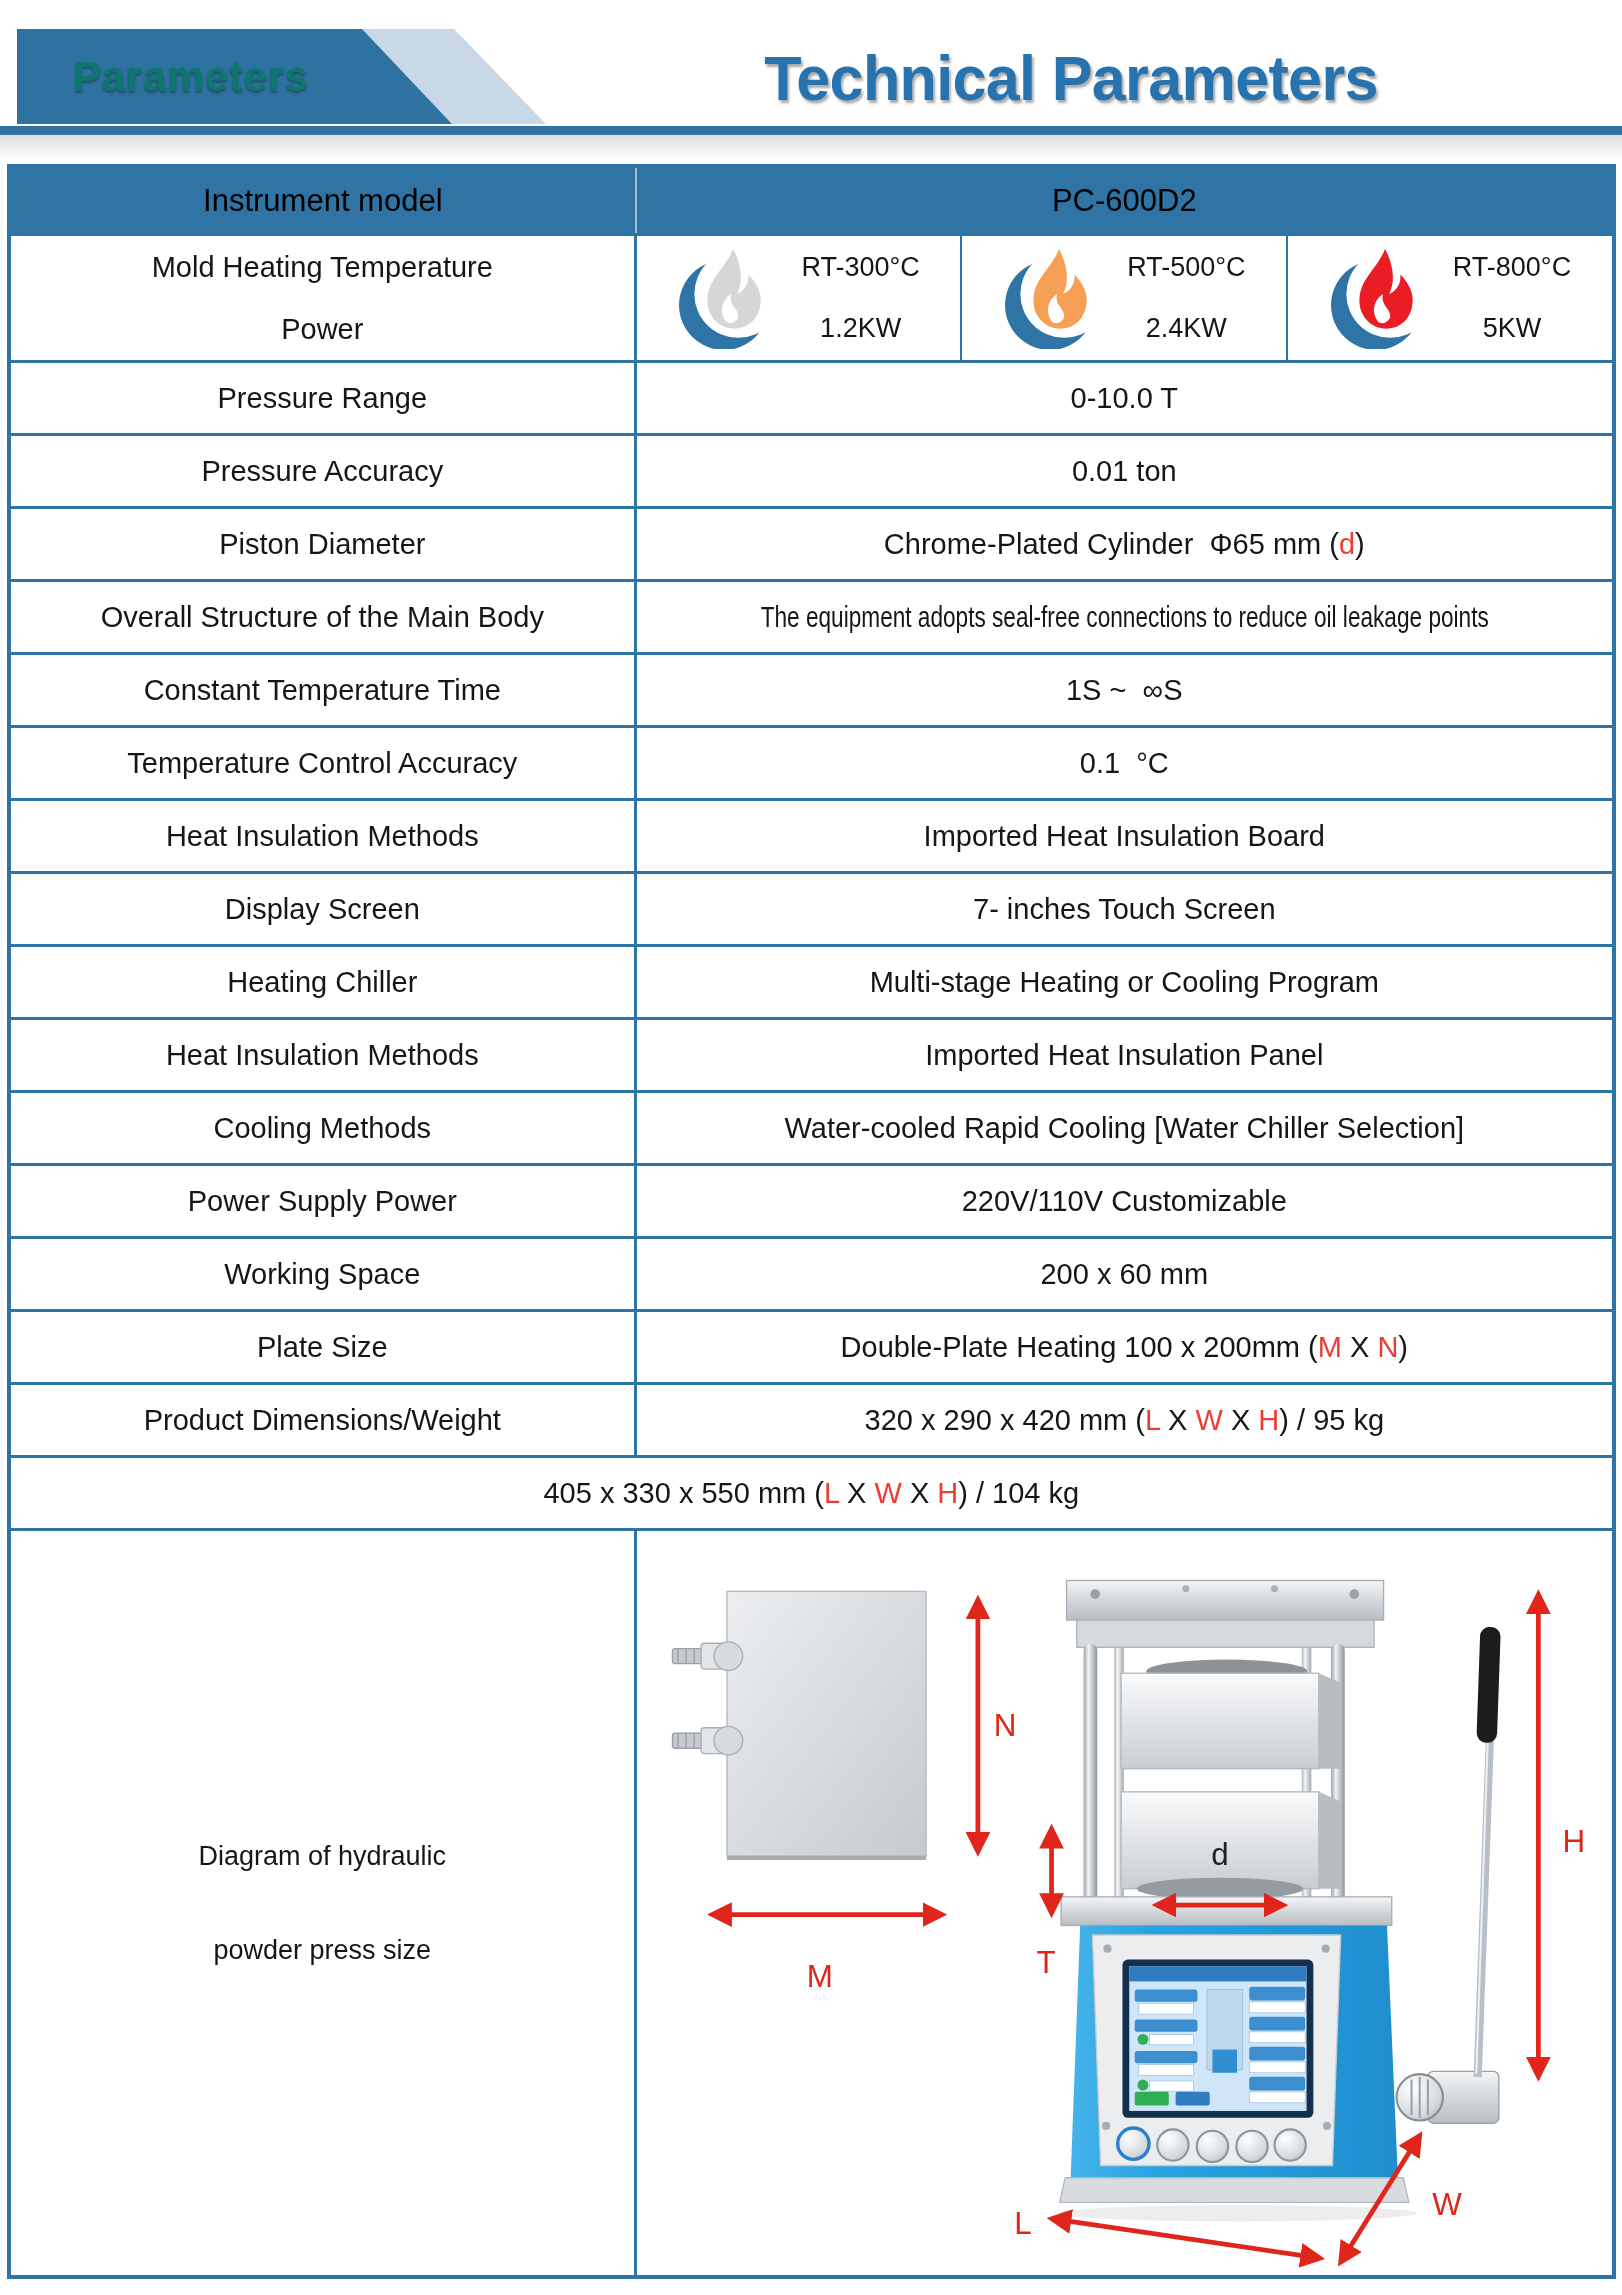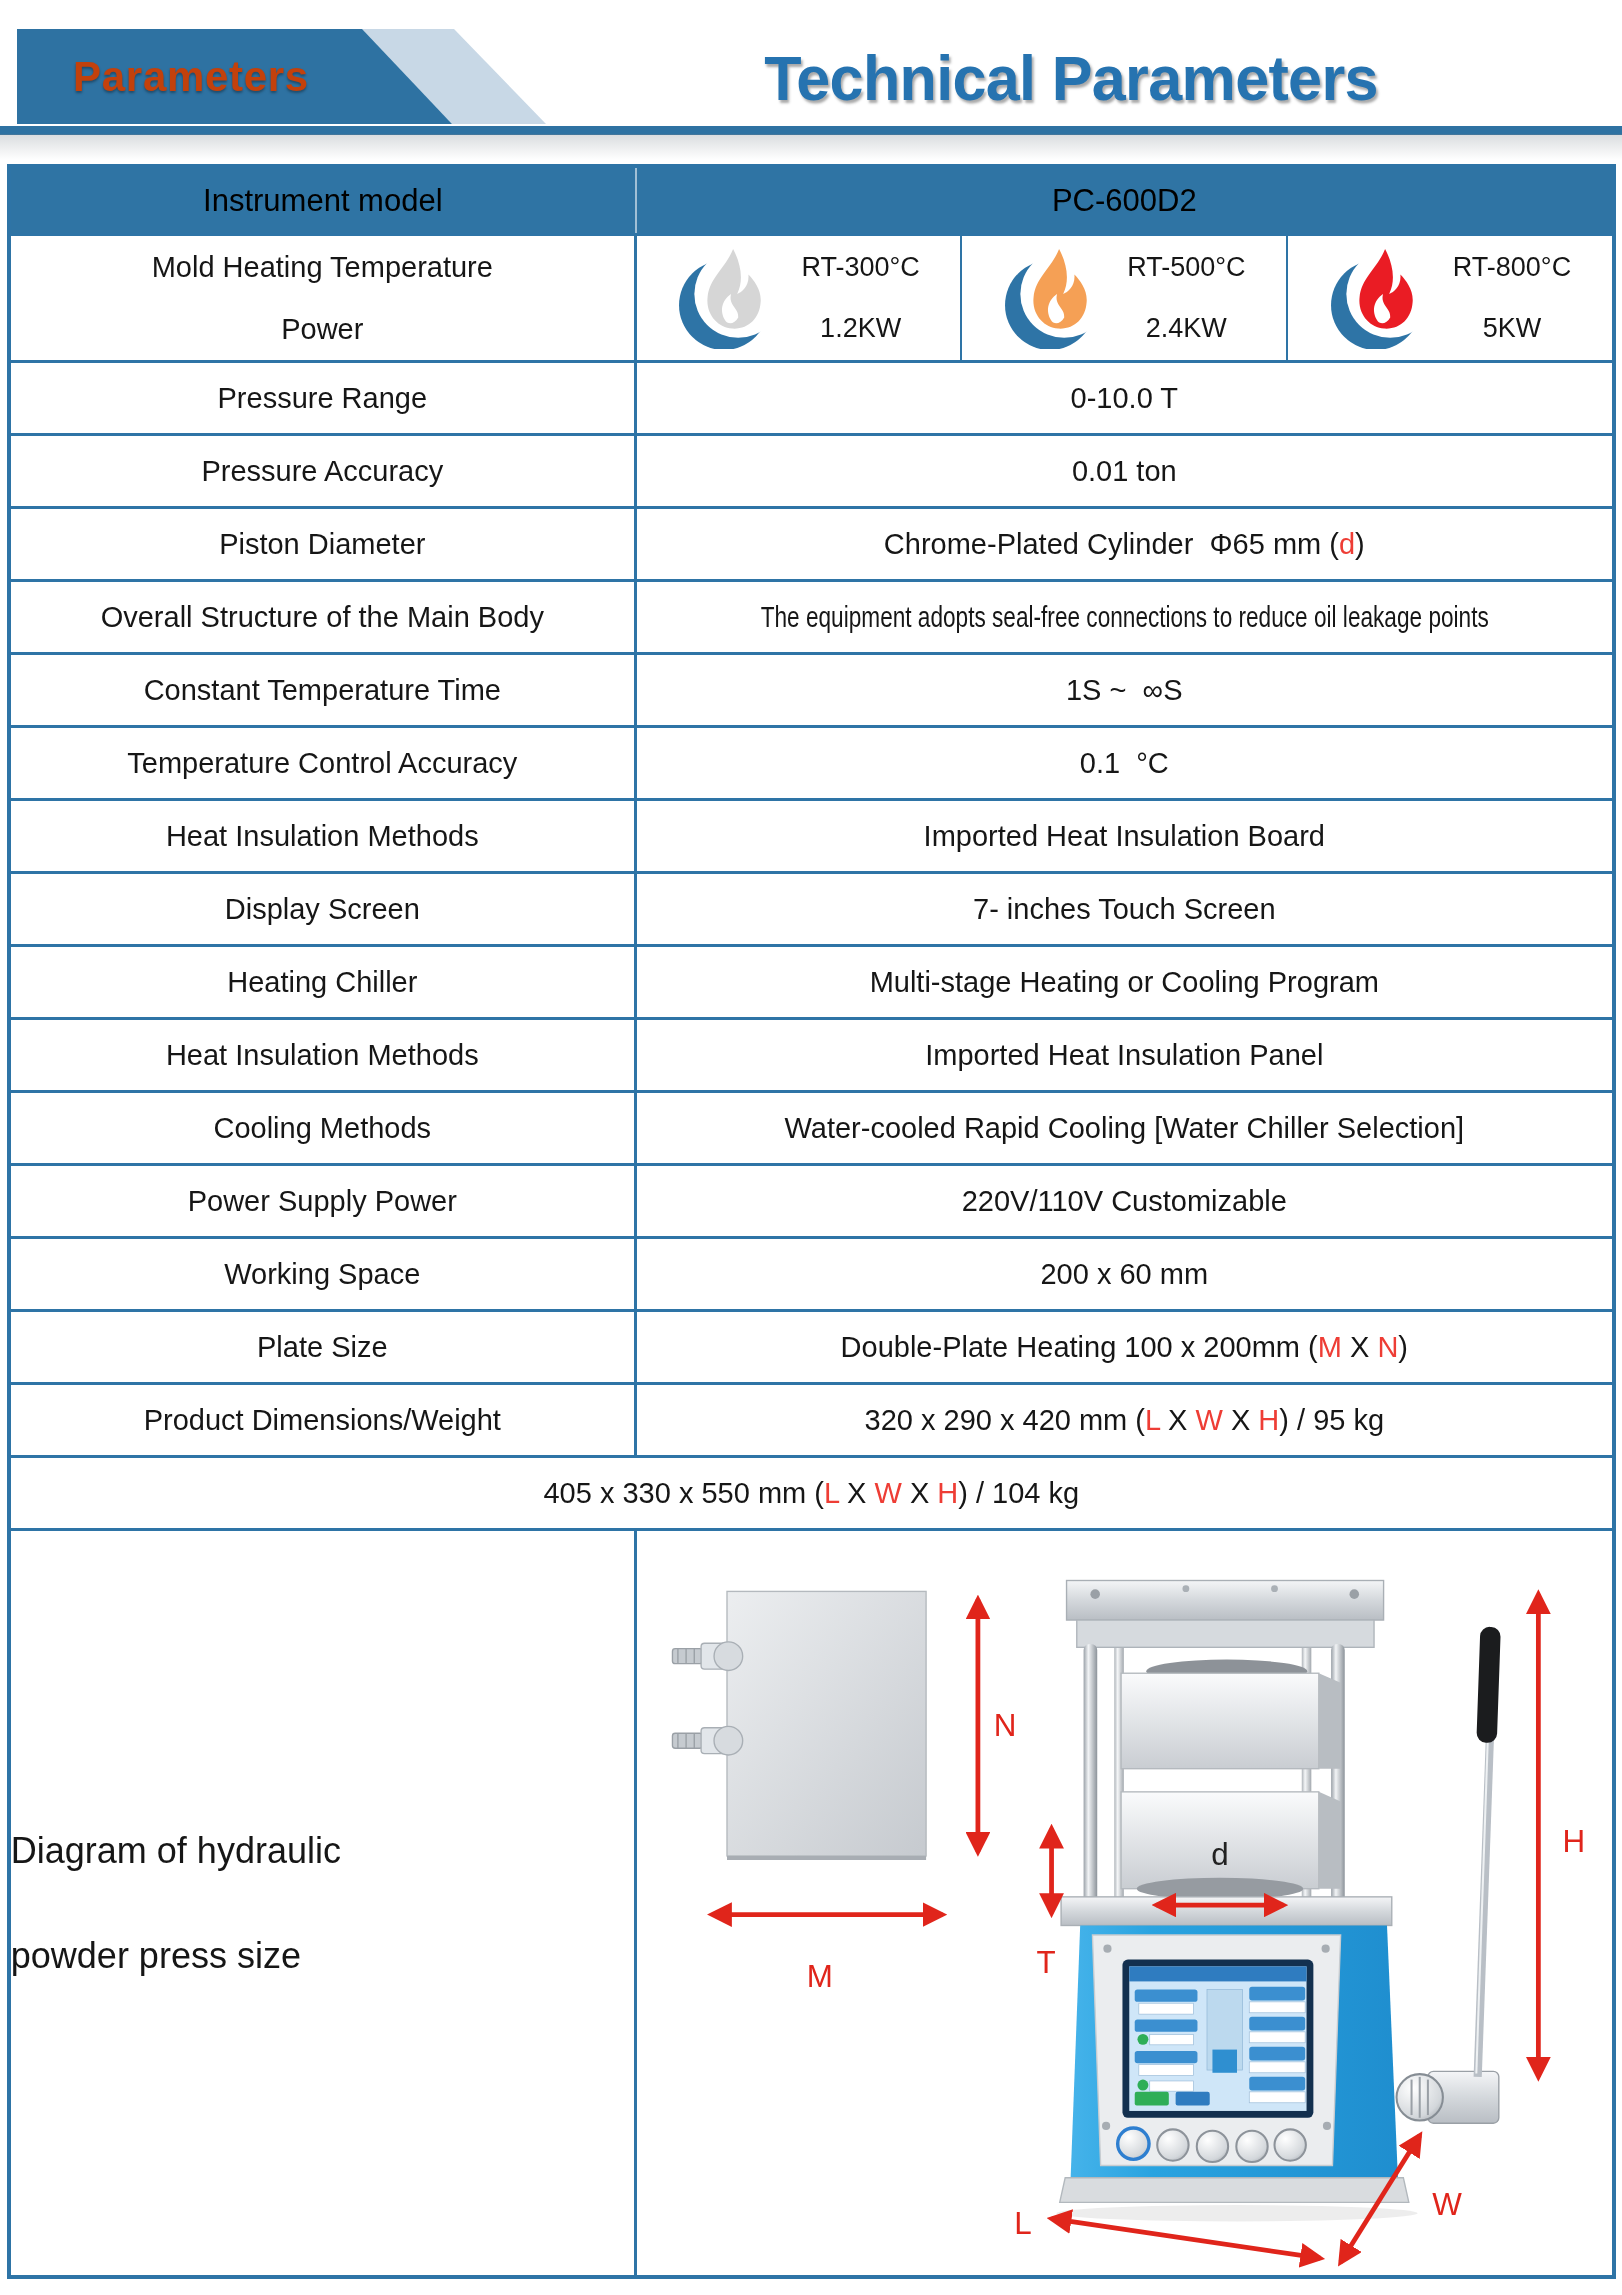--- a/index.html
+++ b/index.html
@@ -15,21 +15,21 @@
   *{margin:0;padding:0;box-sizing:border-box}
   html,body{width:1623px;height:2295px;background:#fff;font-family:"Liberation Sans",sans-serif;color:var(--ink);overflow:hidden}
   .abs{position:absolute}
 
   
   #banner-light{left:0;top:0;width:614px;height:124px;background:var(--banner-light);
     clip-path:polygon(360px 29px,454px 29px,546px 124px,452px 124px);}
   #banner-dark{left:0;top:0;width:614px;height:124px;background:var(--banner);
     clip-path:polygon(17px 29px,362px 29px,452px 124px,17px 124px);}
   #banner-label{left:17px;top:29px;width:348px;height:95px;display:flex;align-items:center;justify-content:center;
-    color:#c2410c;font-size:42px;font-weight:bold;letter-spacing:0.7px;text-shadow:0 2px 2.7px rgba(0,0,0,.35)}
+    color:#0f766e;font-size:42px;font-weight:bold;letter-spacing:0.7px;text-shadow:0 2px 2.7px rgba(0,0,0,.35)}
   #banner-line{left:0;top:126px;width:1623px;height:9px;background:var(--banner)}
   #banner-shade{left:0;top:134px;width:1623px;height:26px;
     background:linear-gradient(to bottom,rgba(120,130,138,.28),rgba(120,130,138,0))}
   #page-title{left:696px;top:42px;width:750px;text-align:center;color:var(--title);
     font-size:63px;font-weight:bold;letter-spacing:-0.7px;transform:scaleX(.97);
     text-shadow:2px 2.7px 2.7px rgba(40,40,40,.4)}
 
   
   #spec-table{left:6.8px;top:164px;width:1609px;border:4.1px solid var(--blue);background:#fff}
   .lab-col{width:626px;flex:none}
@@ -52,21 +52,21 @@
   .t-row{display:flex;height:73px;border-top:3.4px solid var(--blue);font-size:29px}
   .t-row .lab-col{border-right:3.4px solid var(--blue);display:flex;align-items:center;justify-content:center}
   .t-row .val-cell{flex:1;display:flex;align-items:center;justify-content:center}
   .vwrap{white-space:nowrap}
   .red{color:var(--red)}
   .cx90{display:inline-block;transform:scaleX(.9)}
   .cx80{display:inline-block;transform:scaleX(.78)}
 
   .diag-row{display:flex;height:747px;border-top:3.4px solid var(--blue)}
   .diag-row .lab-col{border-right:3.4px solid var(--blue);display:flex;flex-direction:column;
-    align-items:flex-start;justify-content:center;gap:63px;font-size:36px}
+    align-items:center;justify-content:center;gap:63px;font-size:27px}
   .diag-cell{flex:1;position:relative}
   .diag-cell svg{position:absolute;left:0;top:0;width:100%;height:100%}
 
   text{font-family:"Liberation Sans",sans-serif}
 </style>
 </head>
 <body>
 
 <div class="abs" id="banner-light"></div>
 <div class="abs" id="banner-dark"></div>

